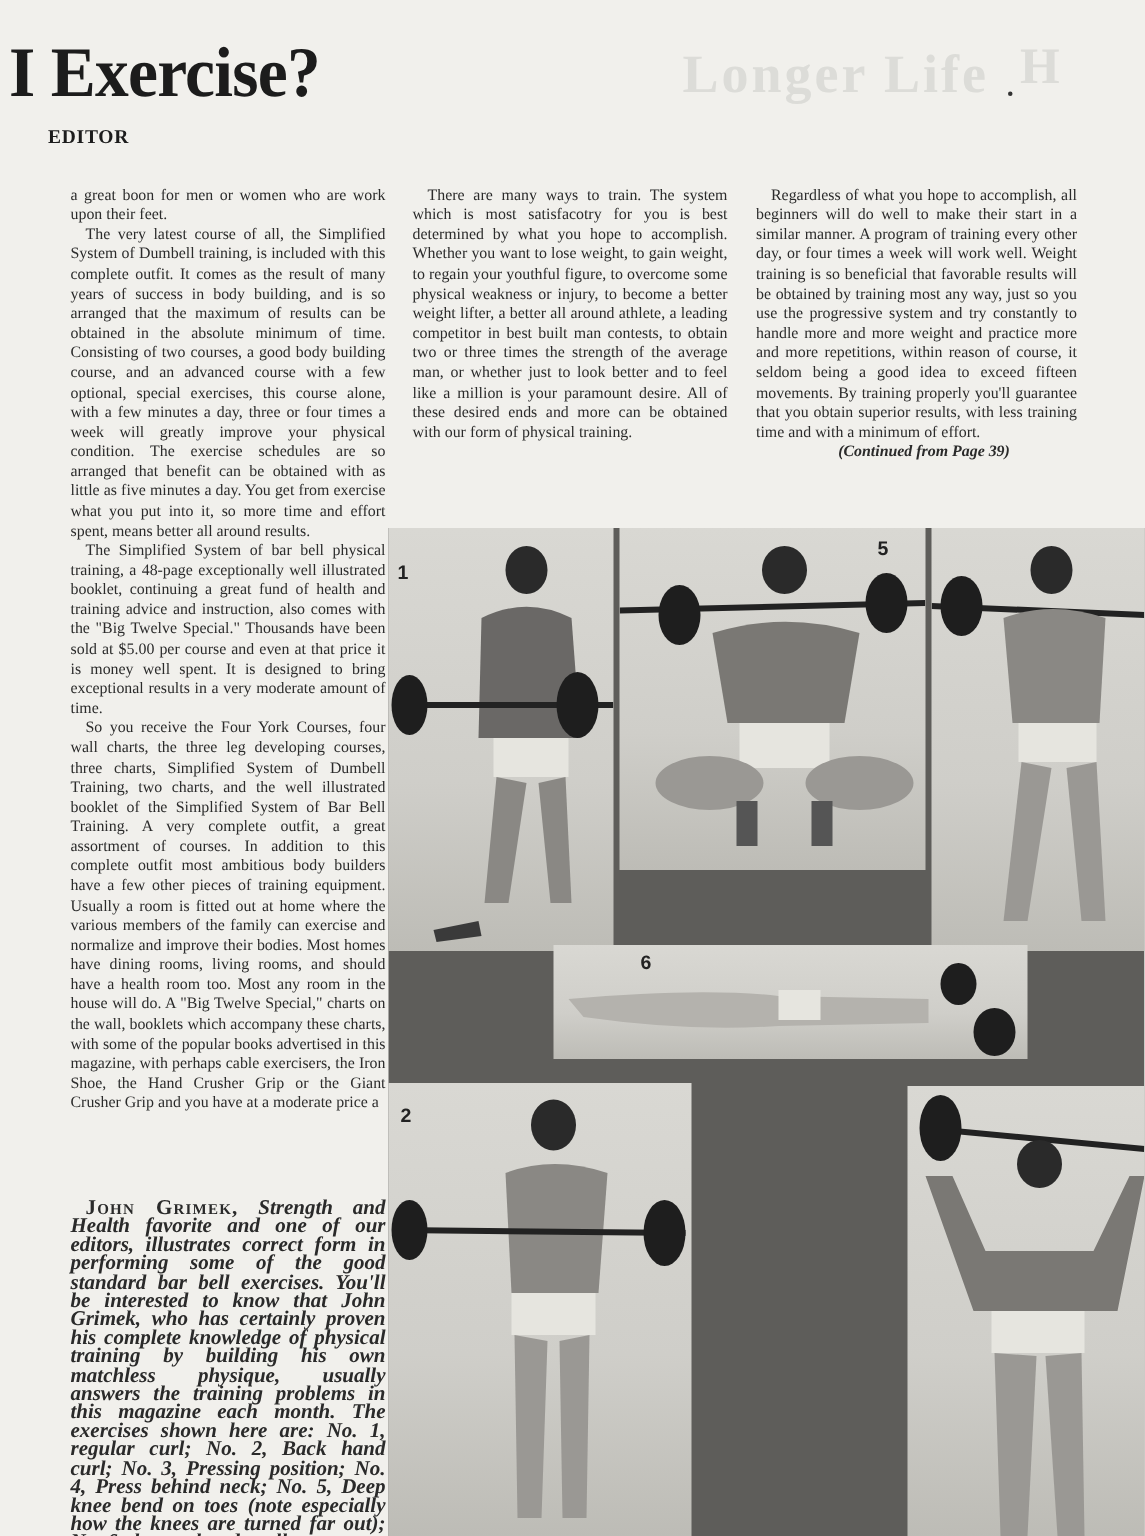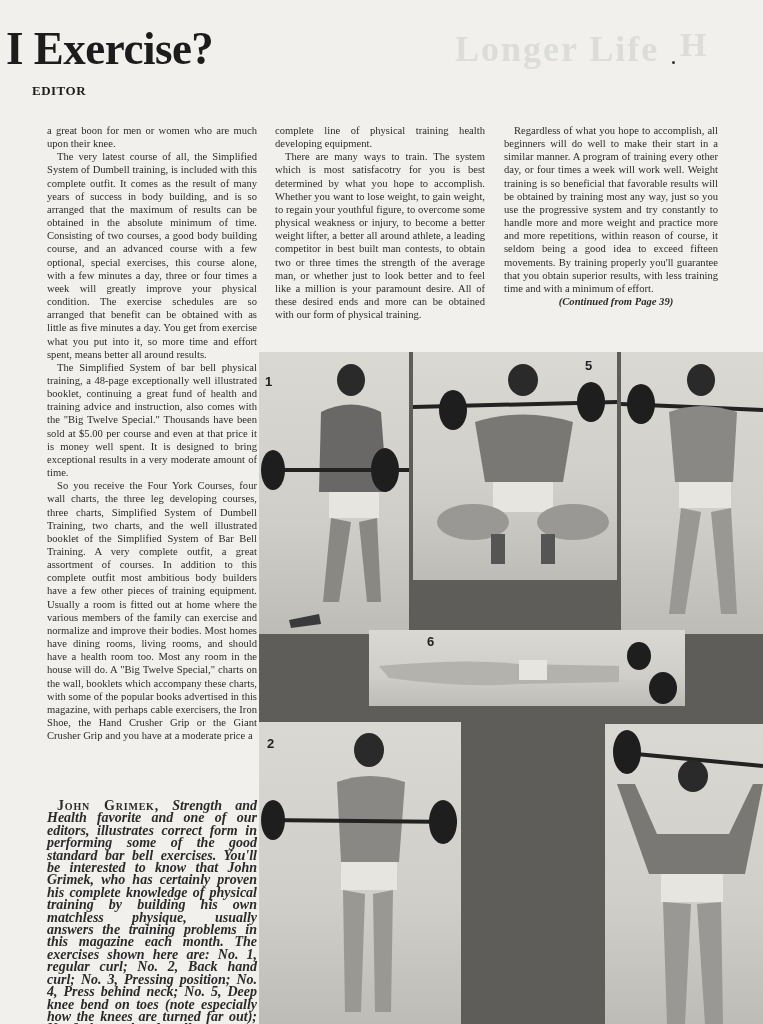--- a/index.html
+++ b/index.html
@@ -28,28 +28,27 @@
 <body>
 
 <div class="ghost ghost-title">Longer Life</div>
 <div class="ghost ghost-h">H</div>
 <div class="dot"></div>
 
 <h1 class="title" style="margin:0;">I Exercise?</h1>
 <div class="byline">EDITOR</div>
 
 <div class="col col1">
-  <p class="noind">a great boon for men or women who are much upon their knee.</p>
+  <p class="noind">a great boon for men or women who are work upon their feet.</p>
   <p>The very latest course of all, the Simplified System of Dumbell training, is included with this complete outfit. It comes as the result of many years of success in body building, and is so arranged that the maximum of results can be obtained in the absolute minimum of time. Consisting of two courses, a good body building course, and an advanced course with a few optional, special exercises, this course alone, with a few minutes a day, three or four times a week will greatly improve your physical condition. The exercise schedules are so arranged that benefit can be obtained with as little as five minutes a day. You get from exercise what you put into it, so more time and effort spent, means better all around results.</p>
   <p>The Simplified System of bar bell physical training, a 48-page exceptionally well illustrated booklet, continuing a great fund of health and training advice and instruction, also comes with the "Big Twelve Special." Thousands have been sold at $5.00 per course and even at that price it is money well spent. It is designed to bring exceptional results in a very moderate amount of time.</p>
   <p>So you receive the Four York Courses, four wall charts, the three leg developing courses, three charts, Simplified System of Dumbell Training, two charts, and the well illustrated booklet of the Simplified System of Bar Bell Training. A very complete outfit, a great assortment of courses. In addition to this complete outfit most ambitious body builders have a few other pieces of training equipment. Usually a room is fitted out at home where the various members of the family can exercise and normalize and improve their bodies. Most homes have dining rooms, living rooms, and should have a health room too. Most any room in the house will do. A "Big Twelve Special," charts on the wall, booklets which accompany these charts, with some of the popular books advertised in this magazine, with perhaps cable exercisers, the Iron Shoe, the Hand Crusher Grip or the Giant Crusher Grip and you have at a moderate price a</p>
 </div>
 
 <div class="col col2">
-  <p class="noind">complete line of physical training health developing equipment.</p>
   <p>There are many ways to train. The system which is most satisfacotry for you is best determined by what you hope to accomplish. Whether you want to lose weight, to gain weight, to regain your youthful figure, to overcome some physical weakness or injury, to become a better weight lifter, a better all around athlete, a leading competitor in best built man contests, to obtain two or three times the strength of the average man, or whether just to look better and to feel like a million is your paramount desire. All of these desired ends and more can be obtained with our form of physical training.</p>
 </div>
 
 <div class="col col3">
   <p>Regardless of what you hope to accomplish, all beginners will do well to make their start in a similar manner. A program of training every other day, or four times a week will work well. Weight training is so beneficial that favorable results will be obtained by training most any way, just so you use the progressive system and try constantly to handle more and more weight and practice more and more repetitions, within reason of course, it seldom being a good idea to exceed fifteen movements. By training properly you'll guarantee that you obtain superior results, with less training time and with a minimum of effort.</p>
   <p class="cont">(Continued from Page 39)</p>
 </div>
 
 <div class="caption"><span class="sc">John Grimek,</span><span> Strength and Health favorite and one of our editors, illustrates correct form in performing some of the good standard bar bell exercises. You'll be interested to know that John Grimek, who has certainly proven his complete knowledge of physical training by building his own matchless physique, usually answers the training problems in this magazine each month. The exercises shown here are: No. 1, regular curl; No. 2, Back hand curl; No. 3, Pressing position; No. 4, Press behind neck; No. 5, Deep knee bend on toes (note especially how the knees are turned far out); No. 6, the two hands pull over.</span></div>
 

